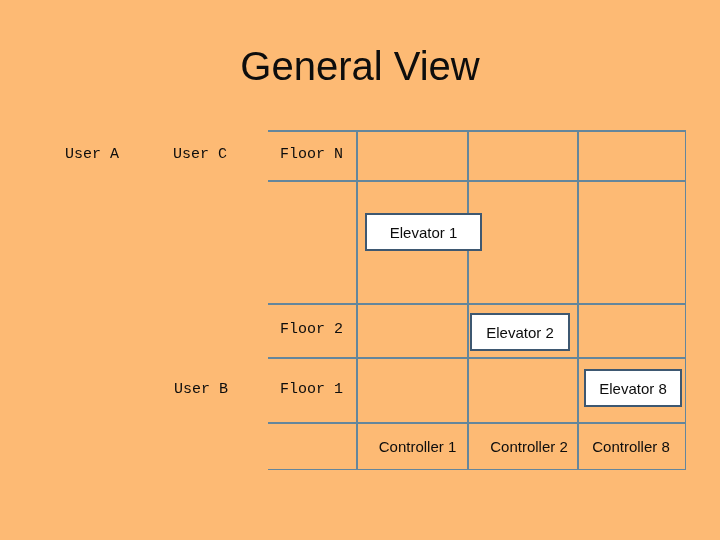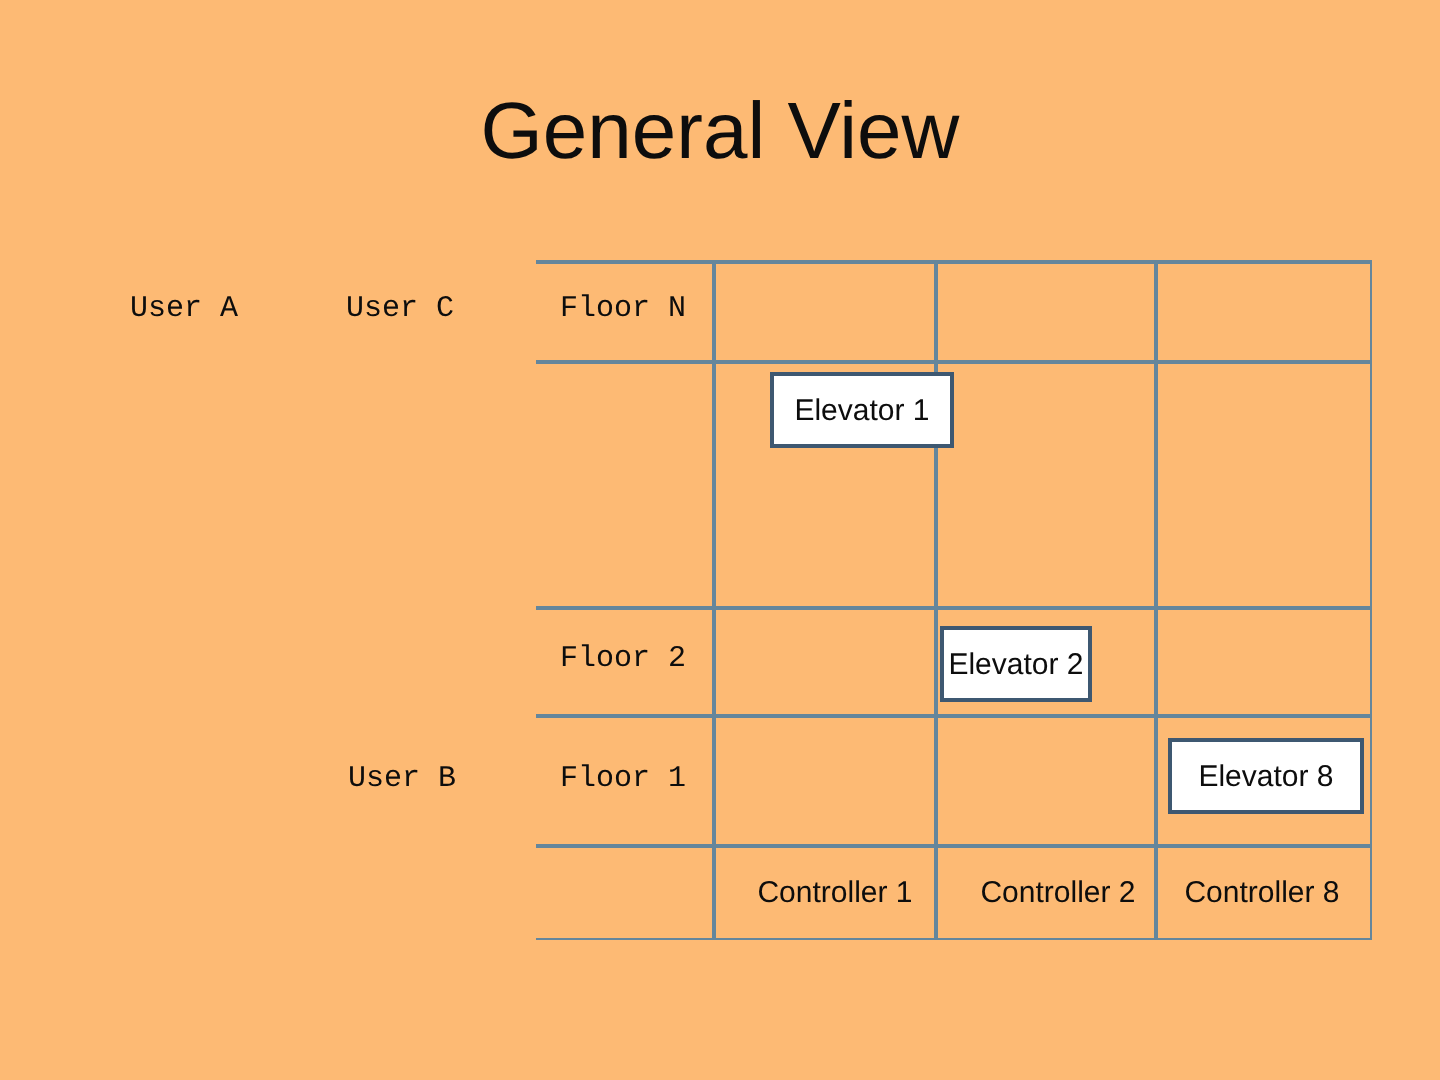--- a/index.html
+++ b/index.html
@@ -90,21 +90,21 @@
   <div class="vline" style="left:684.5px;"></div>
 
   <div class="lbl" style="left:65px;  top:146px;">User A</div>
   <div class="lbl" style="left:173px; top:146px;">User C</div>
   <div class="lbl" style="left:174px; top:381px;">User B</div>
 
   <div class="lbl" style="left:280px; top:146px;">Floor N</div>
   <div class="lbl" style="left:280px; top:321px;">Floor 2</div>
   <div class="lbl" style="left:280px; top:381px;">Floor 1</div>
 
-  <div class="ebox" style="left:365px; top:186px; width:92px;  height:38px;margin-left:20px;">Elevator 1</div>
-  <div class="ebox" style="left:470px; top:313px; width:76px; height:38px;">Elevator 2</div>
+  <div class="ebox" style="left:365px; top:213px; width:117px;  height:38px;">Elevator 1</div>
+  <div class="ebox" style="left:470px; top:313px; width:100px; height:38px;">Elevator 2</div>
   <div class="ebox" style="left:584px; top:369px; width:98px;  height:38px;">Elevator 8</div>
 
   <div class="ctl" style="left:356px; width:123px;">Controller 1</div>
   <div class="ctl" style="left:467px; width:124px;">Controller 2</div>
   <div class="ctl" style="left:577px; width:108px;">Controller 8</div>
 
 </div>
 
 </body></html>

